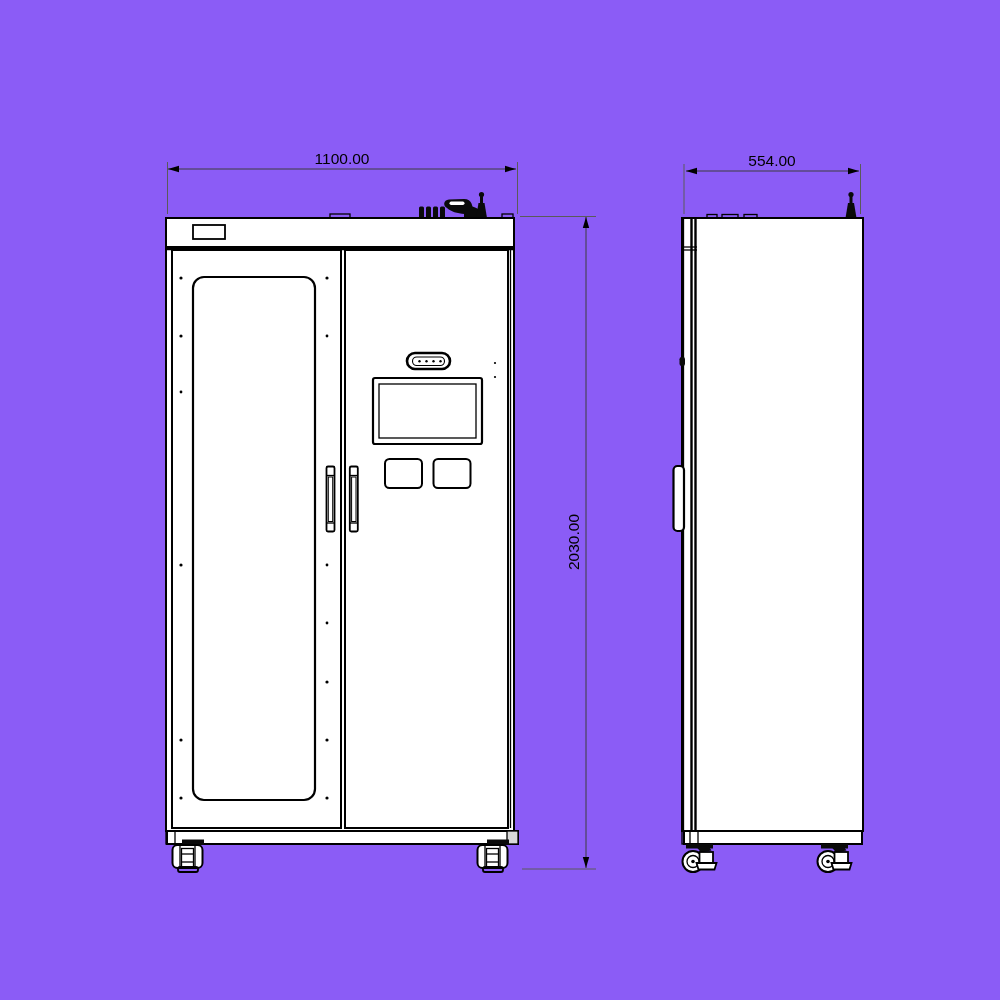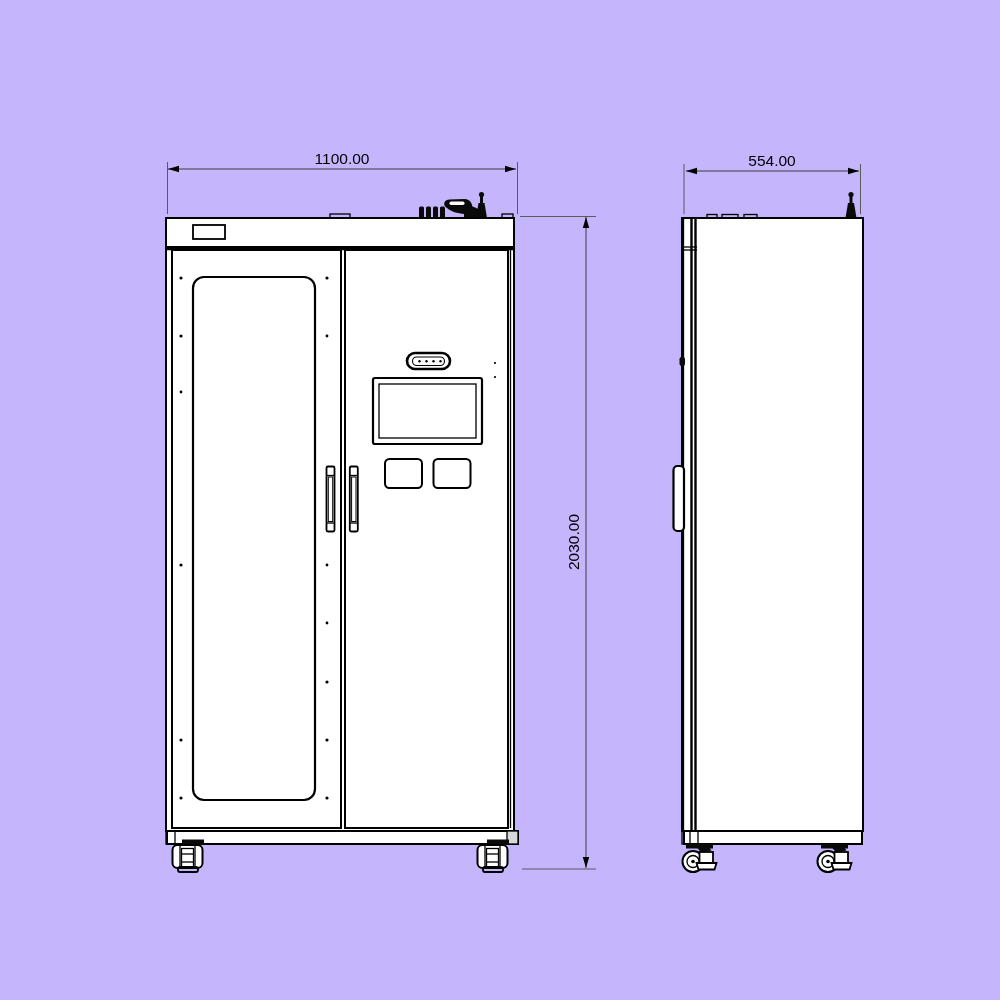--- a/index.html
+++ b/index.html
@@ -5,21 +5,21 @@
   html, body {
     margin: 0;
     padding: 0;
     background: #ffffff;
     font-family: "Liberation Sans", sans-serif;
   }
   .canvas {
     position: relative;
     width: 1000px;
     height: 1000px;
-    background: #c4b5fd;
+    background: #8b5cf6;
     overflow: hidden;
   }
   svg { display: block; }
   .outline  { fill: #ffffff; stroke: #000000; stroke-width: 2; }
   .thin     { fill: none;    stroke: #000000; stroke-width: 1.3; }
   .thick    { stroke: #000000; stroke-width: 3.5; }
   .solid    { fill: #0a0a0a; stroke: none; }
   .dimline  { stroke: #3c3c3c; stroke-width: 1; fill: none; }
   .extline  { stroke: #5a5a5a; stroke-width: 1; fill: none; }
   .arrow    { fill: #000000; stroke: none; }

